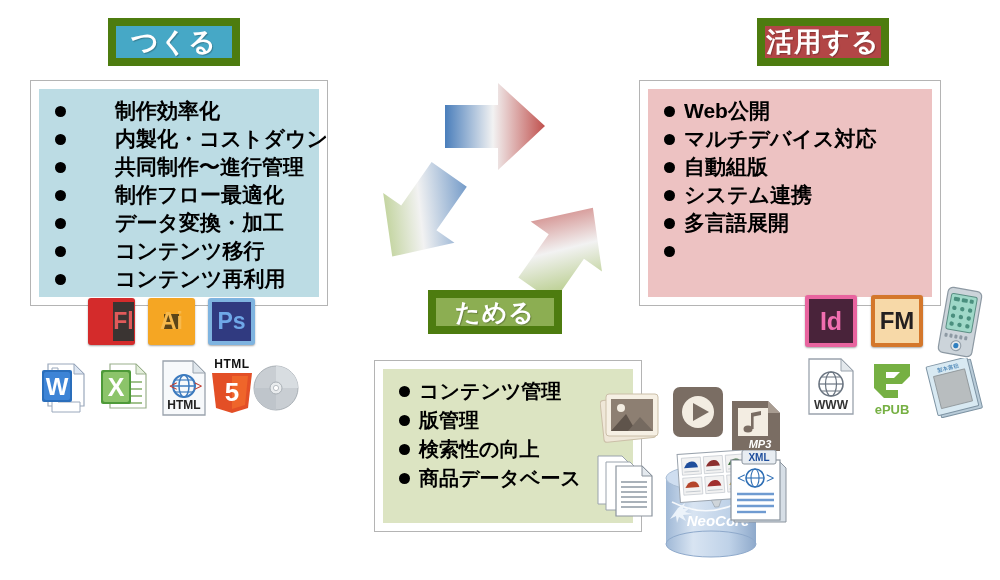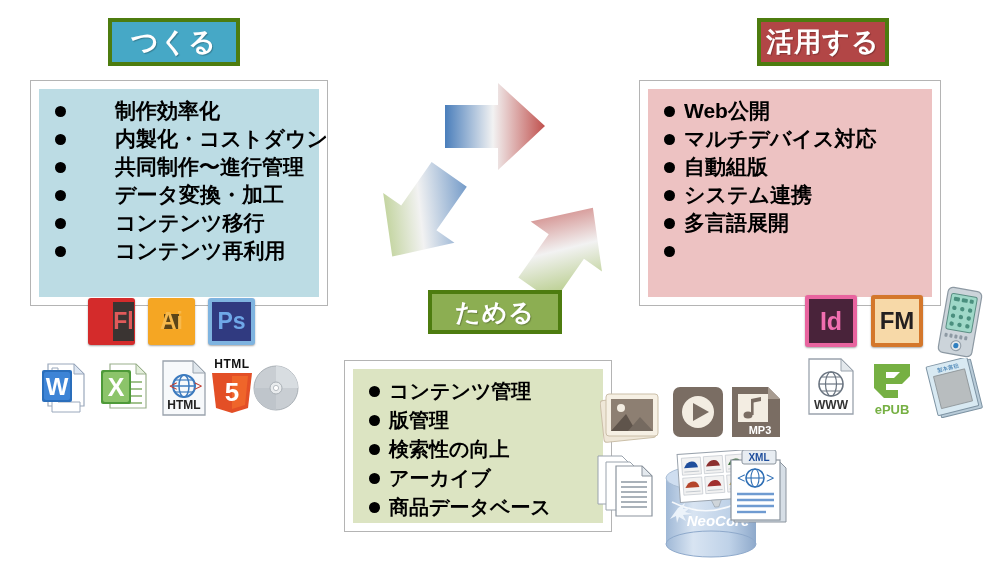--- a/index.html
+++ b/index.html
@@ -16,39 +16,39 @@
     position: absolute;
     display: flex; align-items: center; justify-content: center;
     color: #ffffff;
     font-weight: bold;
     letter-spacing: 1px;
     text-shadow: 1px 1px 1px rgba(0,0,0,.25);
   }
   .pill .inner {
     width: 100%; height: 100%;
     display: flex; align-items: center; justify-content: center;
-    border: 4px solid #4d7c0f;
+    border: 8px solid #4d7c0f;
   }
   #pill-tsukuru { left:108px; top:18px; width:132px; height:48px; background:#46A8C6; font-size:27px; }
   #pill-katsuyo { left:757px; top:18px; width:132px; height:48px; background:#B24646; font-size:27px; }
   #pill-tameru  { left:428px; top:290px; width:134px; height:44px; background:#8CAE52; font-size:25px; }
 
   
   .panel {
     position: absolute;
     border: 1px solid #B4B4B4;
     background: #ffffff;
     padding: 8px;
   }
   .panel .fill { width:100%; height:100%; }
   #panel-left  { left:30px;  top:80px;  width:298px; height:226px; }
   #panel-left .fill  { background:#BCDCE4; }
   #panel-right { left:639px; top:80px;  width:302px; height:226px; }
   #panel-right .fill { background:#EDC2C2; }
-  #panel-center{ left:344px; top:360px; width:268px; height:172px; }
+  #panel-center{ left:374px; top:360px; width:268px; height:172px; }
   #panel-center .fill{ background:#DCE4C2; }
 
   ul.bullets { list-style:none; padding: 8px 0 0 16px; }
   ul.bullets li {
     display:flex; align-items:center;
     font-weight: bold;
     color:#000000;
     white-space: nowrap;
   }
   #panel-left  ul.bullets li { font-size:21px; line-height:28px; height:28px;gap:40px; }
@@ -90,20 +90,24 @@
             <span class="bdot"></span>
             <span>制作効率化</span>
           </li>
         <li>
             <span class="bdot"></span>
             <span>内製化・コストダウン</span>
           </li>
         <li>
             <span class="bdot"></span>
             <span>共同制作〜進行管理</span>
+          </li>
+        <li>
+            <span class="bdot"></span>
+            <span>制作フロー最適化</span>
           </li>
         <li>
             <span class="bdot"></span>
             <span>データ変換・加工</span>
           </li>
         <li>
             <span class="bdot"></span>
             <span>コンテンツ移行</span>
           </li>
         <li>
@@ -348,24 +352,20 @@
         <li>
             <span class="bdot"></span>
             <span>版管理</span>
           </li>
         <li>
             <span class="bdot"></span>
             <span>検索性の向上</span>
           </li>
         <li>
             <span class="bdot"></span>
-            <span>アーカイブ</span>
-          </li>
-        <li>
-            <span class="bdot"></span>
             <span>商品データベース</span>
           </li>
       </ul>
     </div>
   </div>
 
   <div class="icon" style="left:600px; top:386px; width:64px; height:58px;">
     <svg width="64" height="58" viewBox="0 0 64 58">
       <rect x="2" y="12" width="52" height="42" rx="3" fill="#efe7d8" stroke="#cbbfa8" stroke-width="1" transform="rotate(-6 28 33)"></rect>
       <rect x="6" y="8" width="52" height="42" rx="3" fill="#f6f0e4" stroke="#cbbfa8" stroke-width="1"></rect>
@@ -377,21 +377,21 @@
   </div>
 
   <div class="icon" style="left:672px; top:386px; width:52px; height:52px;">
     <svg width="52" height="52" viewBox="0 0 52 52">
       <rect x="1" y="1" width="50" height="50" rx="7" fill="#7a6d63"></rect>
       <circle cx="26" cy="26" r="16" fill="#f3ede2"></circle>
       <polygon points="21,17 37,26 21,35" fill="#7a6d63"></polygon>
     </svg>
   </div>
 
-  <div class="icon" style="left:730px; top:386px; width:52px; height:52px;">
+  <div class="icon" style="left:730px; top:400px; width:52px; height:52px;font-style:italic;">
     <svg width="52" height="52" viewBox="0 0 52 52">
       <polygon points="2,1 38,1 50,13 50,51 2,51" fill="#7a6d63"></polygon>
       <polygon points="38,1 38,13 50,13" fill="#a89c91"></polygon>
       <rect x="8" y="8" width="30" height="28" fill="#f3ede2"></rect>
       <g fill="#7a6d63">
         <ellipse cx="18" cy="29" rx="4.5" ry="3.6"></ellipse>
         <rect x="21" y="13" width="2.6" height="16"></rect>
         <path d="M21 13 L31 11 L31 15 L21 17 Z"></path>
       </g>
       <text x="30" y="48" font-family="Liberation Sans, sans-serif" font-size="11" font-weight="bold" fill="#ffffff" text-anchor="middle">MP3</text>

